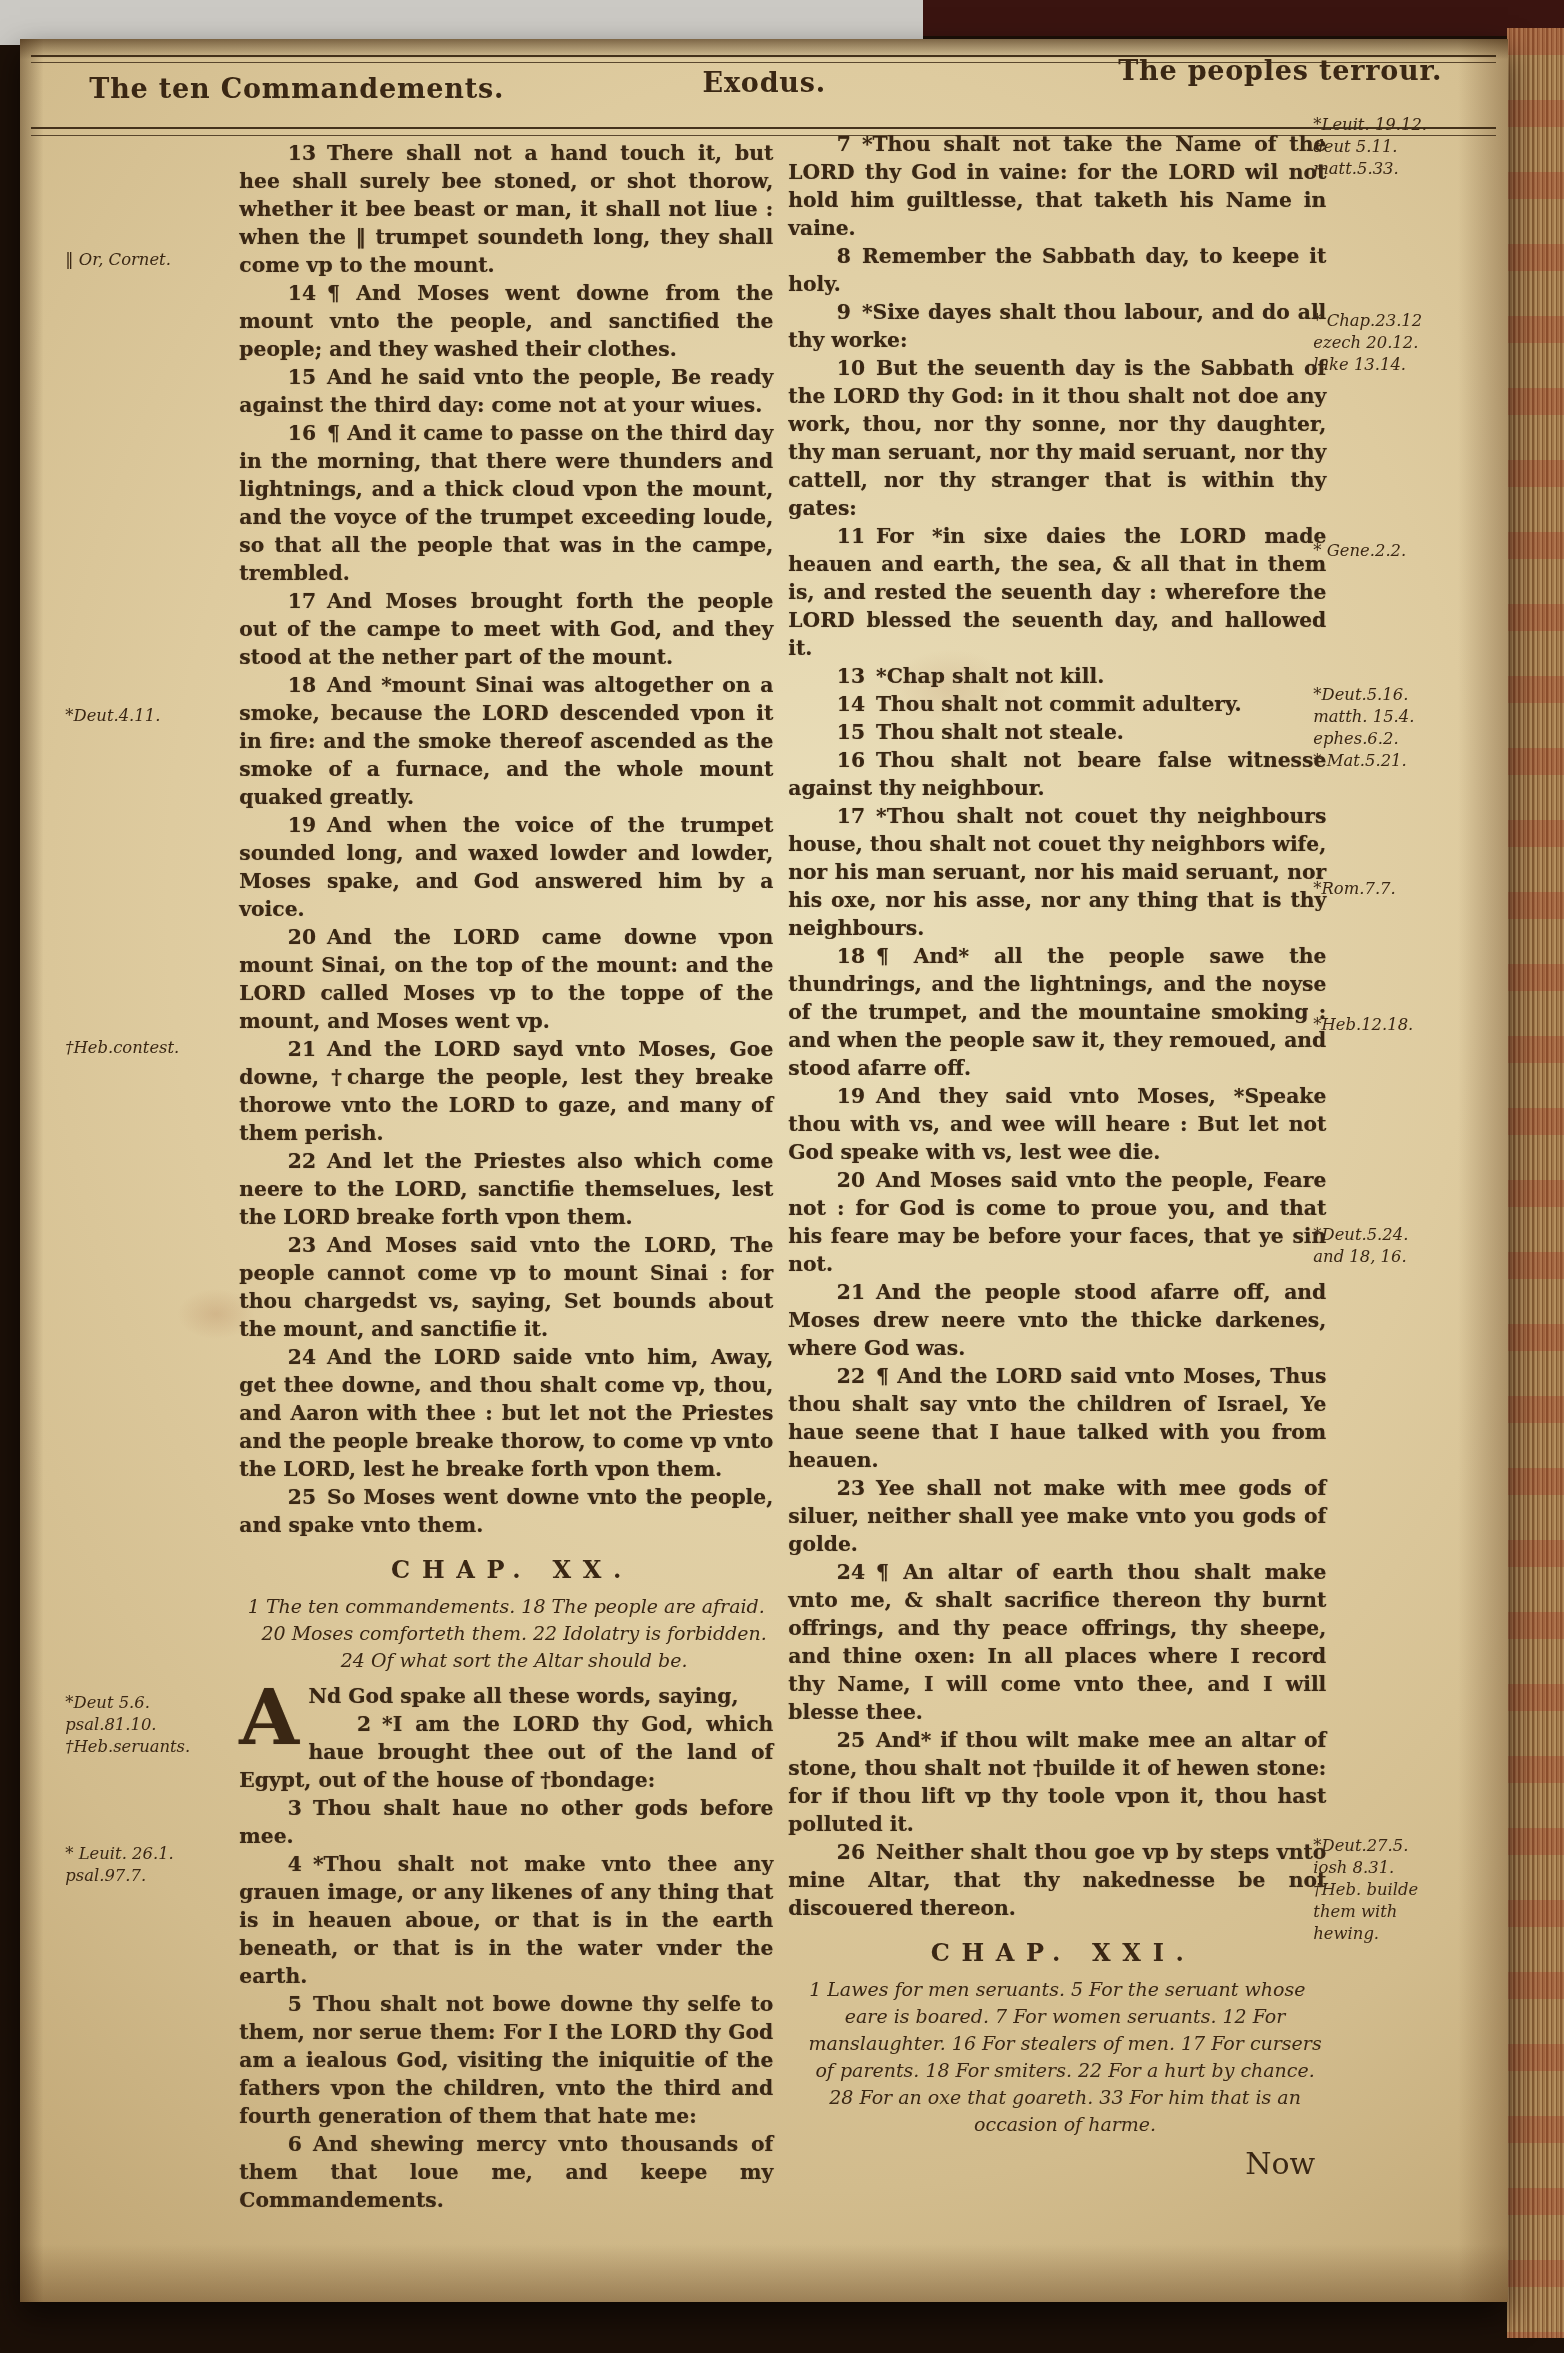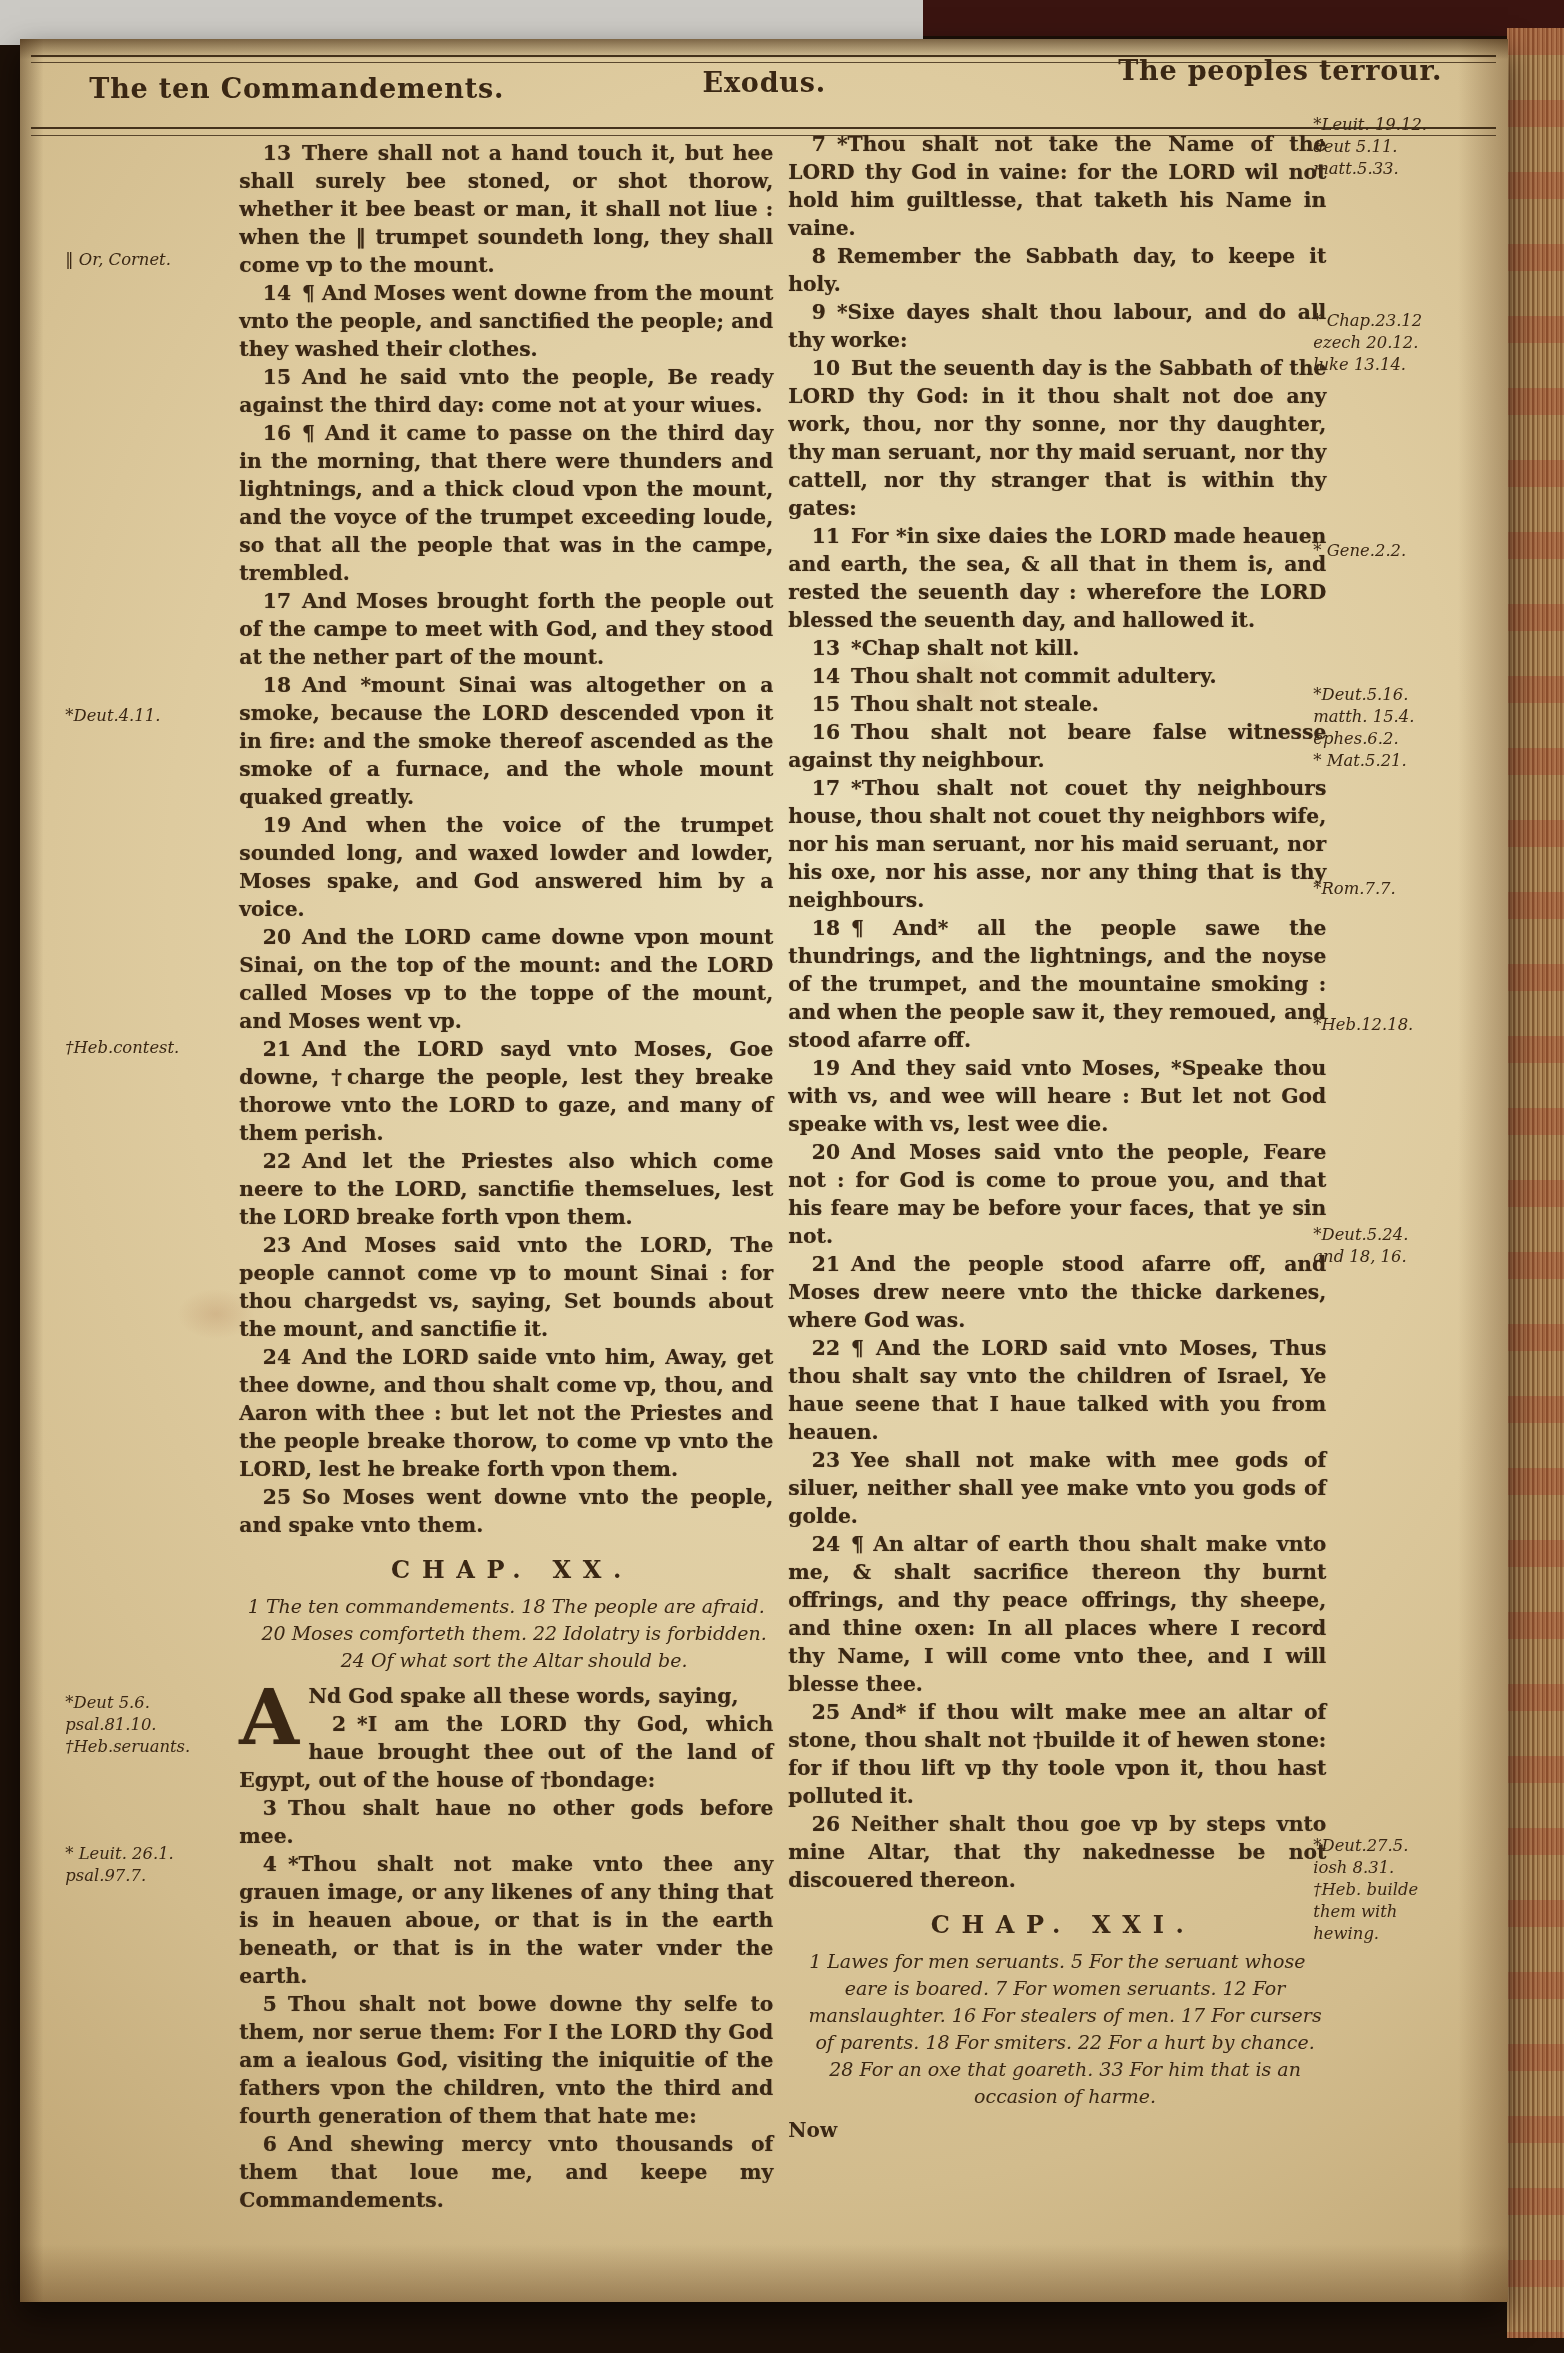--- a/index.html
+++ b/index.html
@@ -37,32 +37,32 @@
   .running-head{position:absolute;font-weight:600;letter-spacing:0.8px;white-space:nowrap;}
   .rh-left{left:69px;top:34px;font-size:27px;}
   .rh-center{left:0;right:0;top:28px;text-align:center;font-size:27px;}
   .rh-right{right:66px;top:15.6px;font-size:27px;}
   .col{position:absolute;}
   .col-left{left:219px;top:100px;width:534px;}
   .col-right{left:768px;top:91px;width:538px;}
   .verse{font-size:20.3px;line-height:28px;margin:0;text-align:justify;
          text-indent:23.5px;font-weight:700;
          text-shadow:0 0 0.8px rgba(59,42,21,.55);}
-  .vnum{padding-right:11px;}
+  .vnum{padding-right:11px;margin-left:25px;}
   .dropcap{float:left;font-size:77px;line-height:63px;padding:4.7px 9.4px 0 0;font-weight:700;}
   .v-drop{text-indent:0;}
   .chap-head{text-align:center;font-size:24px;letter-spacing:11.7px;font-weight:600;
              margin:15.6px 0 9.4px 0;text-indent:11.7px;}
   .argument{font-style:italic;font-weight:400;font-size:19px;line-height:27px;
             margin:0 0 7.8px 0;text-align:center;text-indent:-15.6px;padding-left:15.6px;}
   .mnote{position:absolute;font-style:italic;font-weight:400;font-size:16.4px;
          line-height:22px;white-space:pre-line;color:#3a2714;}
   .mnote-left{left:45px;width:166px;}
   .mnote-right{left:1293px;width:189px;}
-  .catchword{text-align:left;font-size:20px;font-weight:700;margin:7.8px 11px 0 0;}
+  .catchword{text-align:right;font-size:30px;font-weight:400;margin:7.8px 11px 0 0;}
 </style>
 </head>
 <body>
 
 <div class="photo-bg"></div>
 <div class="photo-bg-right"></div>
 <div class="fore-edge"></div>
 
 <div class="page">
   <div class="rule rule-a"></div>

